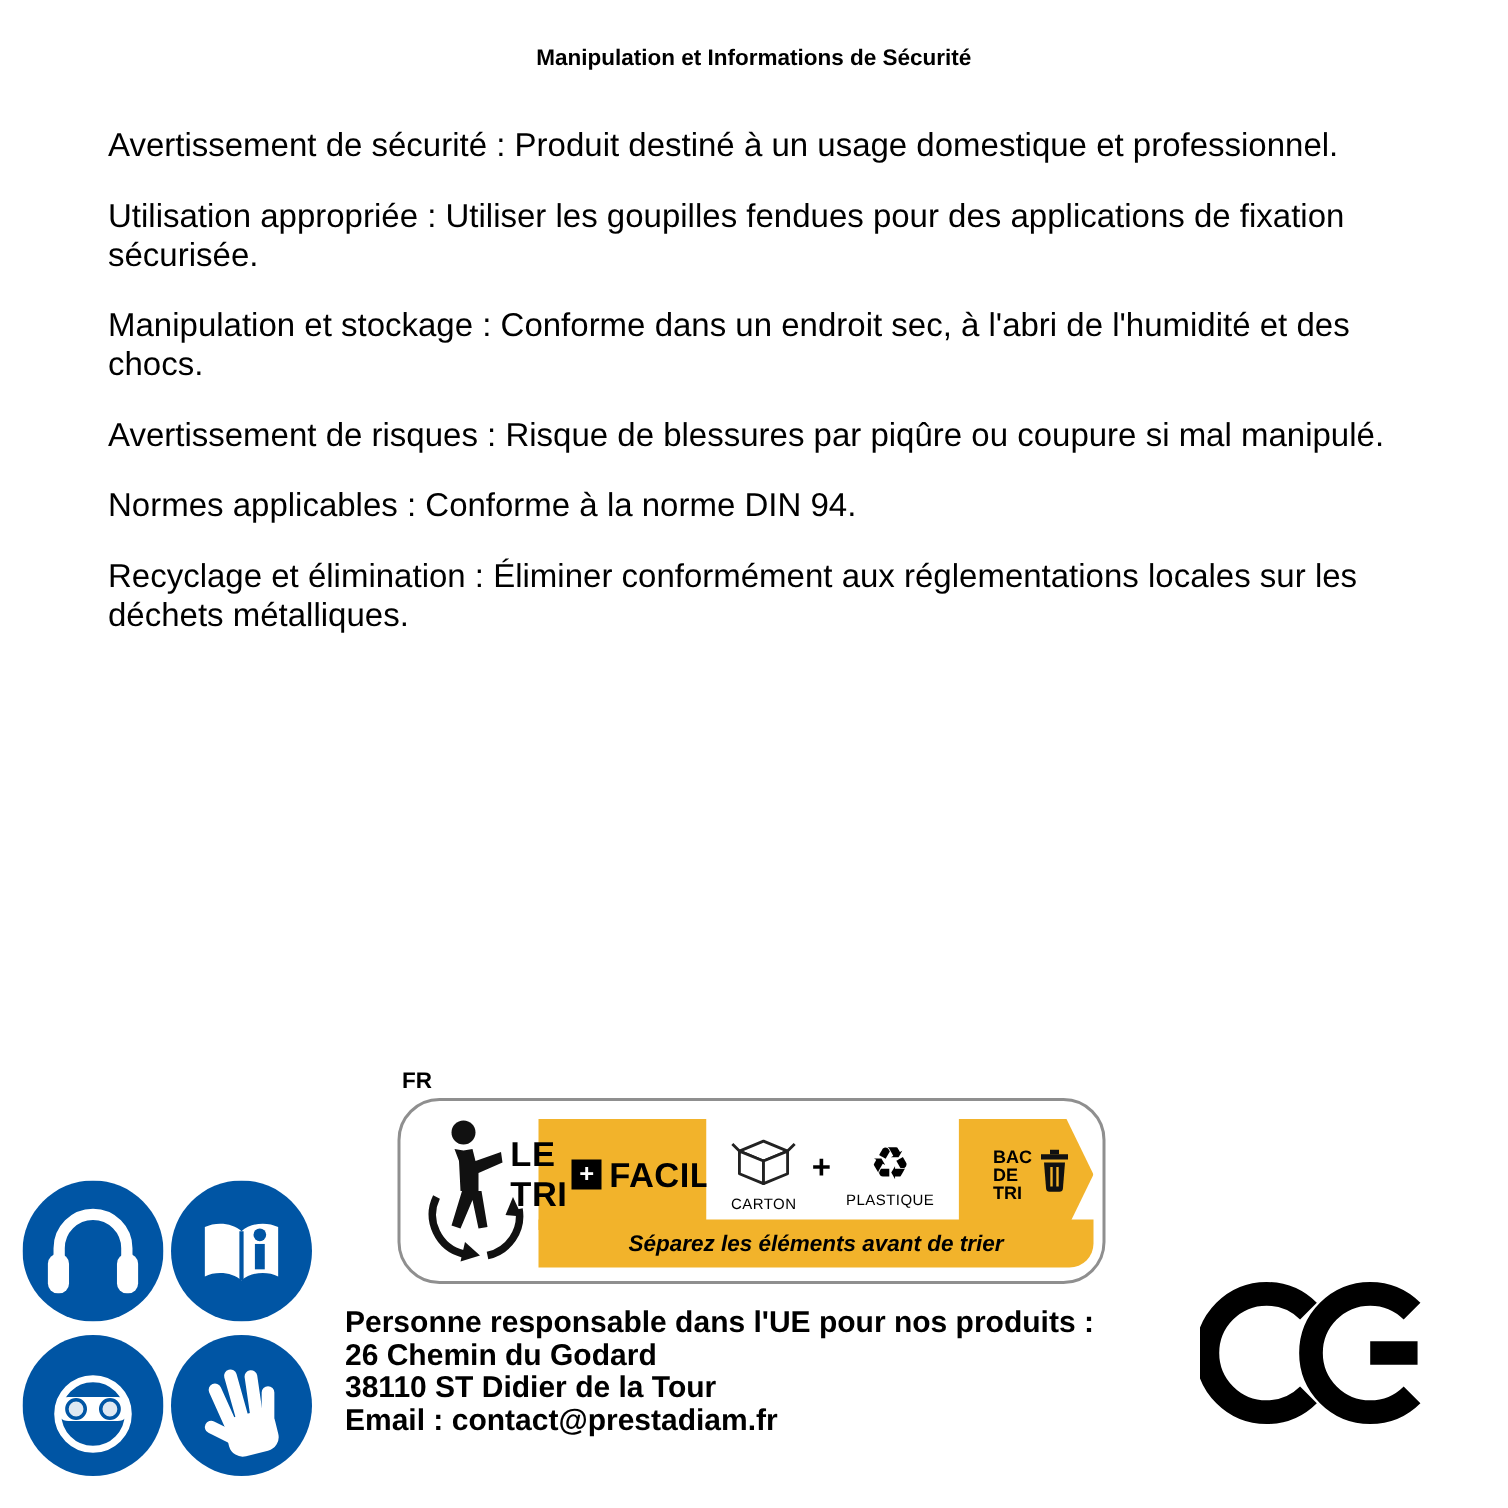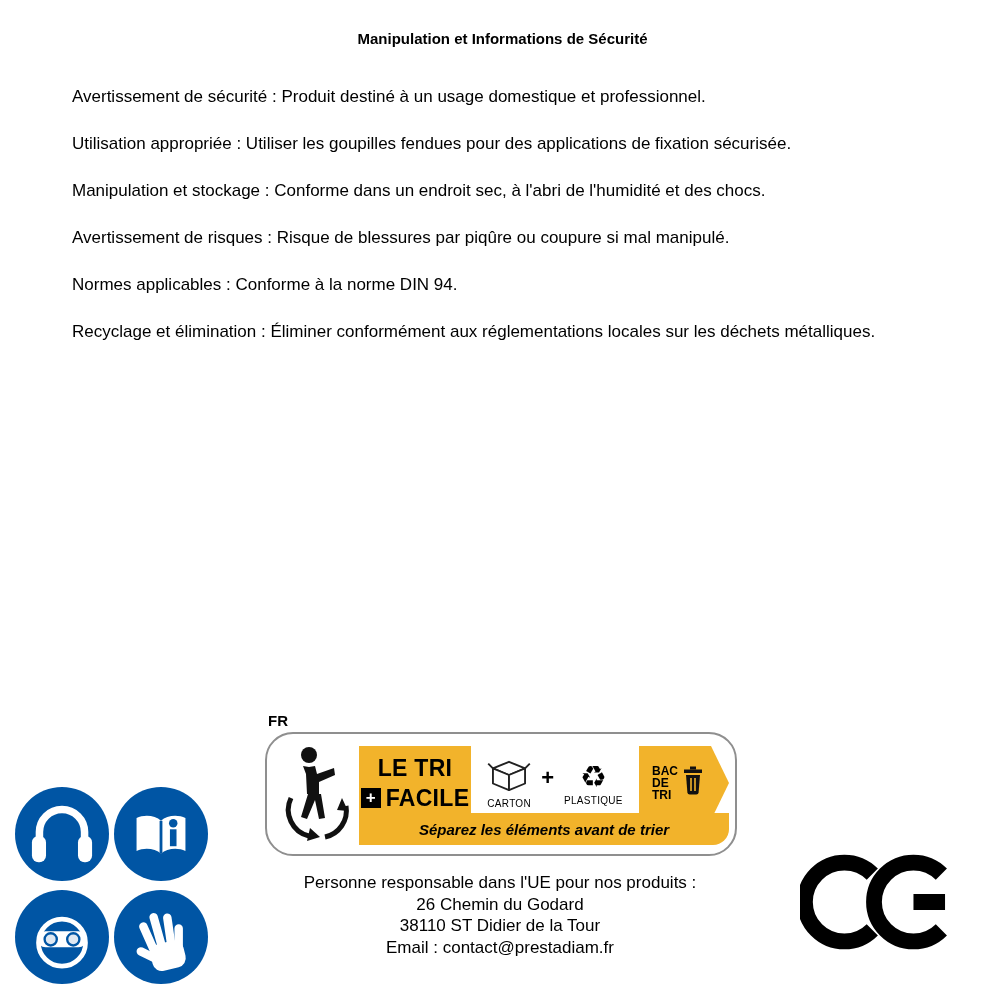--- a/index.html
+++ b/index.html
@@ -8,42 +8,42 @@
   body {
     background:#fff; color:#000;
     font-family:"Liberation Sans", sans-serif;
     position:relative; overflow:hidden;
   }
   .title {
     position:absolute; top:30px; left:0; width:100%;
     text-align:center; font-size:15px; font-weight:bold;
   }
   .paras { position:absolute; left:72px; top:84px; width:852px; }
-  .para { font-size:17px; line-height:26px; margin-bottom:21px; }
+  .para { font-size:22px; line-height:26px; margin-bottom:21px; }
 
   
   .icons {
     position:absolute; left:15px; top:787px;
     display:grid; grid-template-columns:94px 94px; gap:9px 5px;
   }
   .icons svg { display:block; }
   .sign-bg { fill:var(--blue); }
   .sign-fg { fill:#fff; }
   .sign-stroke { stroke:#fff; fill:none; }
 
   
   .fr { position:absolute; left:268px; top:712px; font-size:15px; font-weight:bold; }
   .tri-label {
     position:absolute; left:265px; top:732px; width:472px; height:124px;
     background:#fff; border:2px solid #8f8f8f; border-radius:28px;
   }
   .triman { position:absolute; left:12px; top:10px; width:76px; height:100px; }
   .yellow-box {
     position:absolute; left:92px; top:12px; width:112px; height:74px;
-    background:var(--yellow); display:flex; flex-direction:column;
+    background:var(--yellow); display:flex; flex-direction:row;
     justify-content:center; align-items:center; gap:3px;
   }
   .tri-line1, .facile-text { font-weight:bold; font-size:23px; letter-spacing:0.3px; }
   .tri-line2 { display:flex; align-items:center; gap:5px; }
   .plus-box {
     width:20px; height:20px; background:#000; color:#fff;
     display:flex; align-items:center; justify-content:center;
     font-size:17px; font-weight:bold;
   }
   .materials {
@@ -51,34 +51,34 @@
     background:#fff; display:flex; align-items:center; justify-content:center; gap:10px;
   }
   .mat { display:flex; flex-direction:column; align-items:center; gap:2px; }
   .mat-label { font-size:10px; font-weight:normal; letter-spacing:0.3px; }
   .recycle-glyph { font-size:30px; line-height:32px; }
   .mat-plus { font-size:22px; font-weight:bold; margin-top:-10px; }
   .bac-arrow {
     position:absolute; left:372px; top:12px; width:90px; height:74px;
     background:var(--yellow);
     clip-path:polygon(0 0, 80% 0, 100% 50%, 80% 100%, 0 100%);
-    display:flex; align-items:center; padding-left:13px; gap:4px;
+    display:flex; align-items:center; padding-left:23px; gap:4px;
   }
   .bac-text { font-size:12px; font-weight:bold; line-height:12px; }
   .bin-stripe { stroke:var(--yellow); }
   .strip {
     position:absolute; left:92px; top:79px; width:370px; height:32px;
     background:var(--yellow); display:flex; align-items:center; justify-content:center;
     font-style:italic; font-weight:bold; font-size:15px;
     border-radius:0 0 16px 0;
   }
 
   .address {
     position:absolute; left:230px; top:872px; width:540px;
-    text-align:center; font-weight:normal; font-size:17px; line-height:21.5px;
+    text-align:left; font-weight:bold; font-size:20px; line-height:21.5px;
   }
   .ce { position:absolute; left:800px; top:850px; }
 </style>
 </head>
 <body>
 
 <div class="doc">
 
   <div class="title">Manipulation et Informations de Sécurité</div>
 

